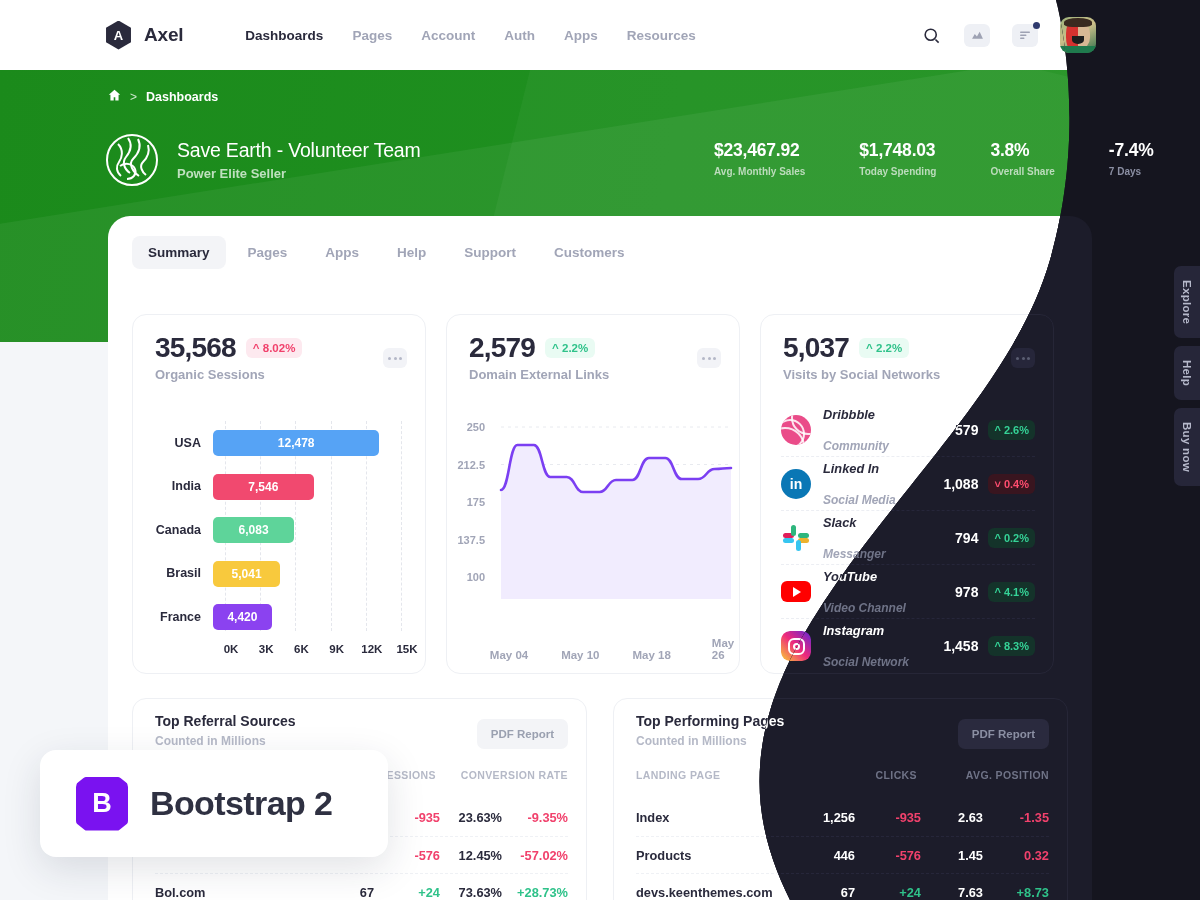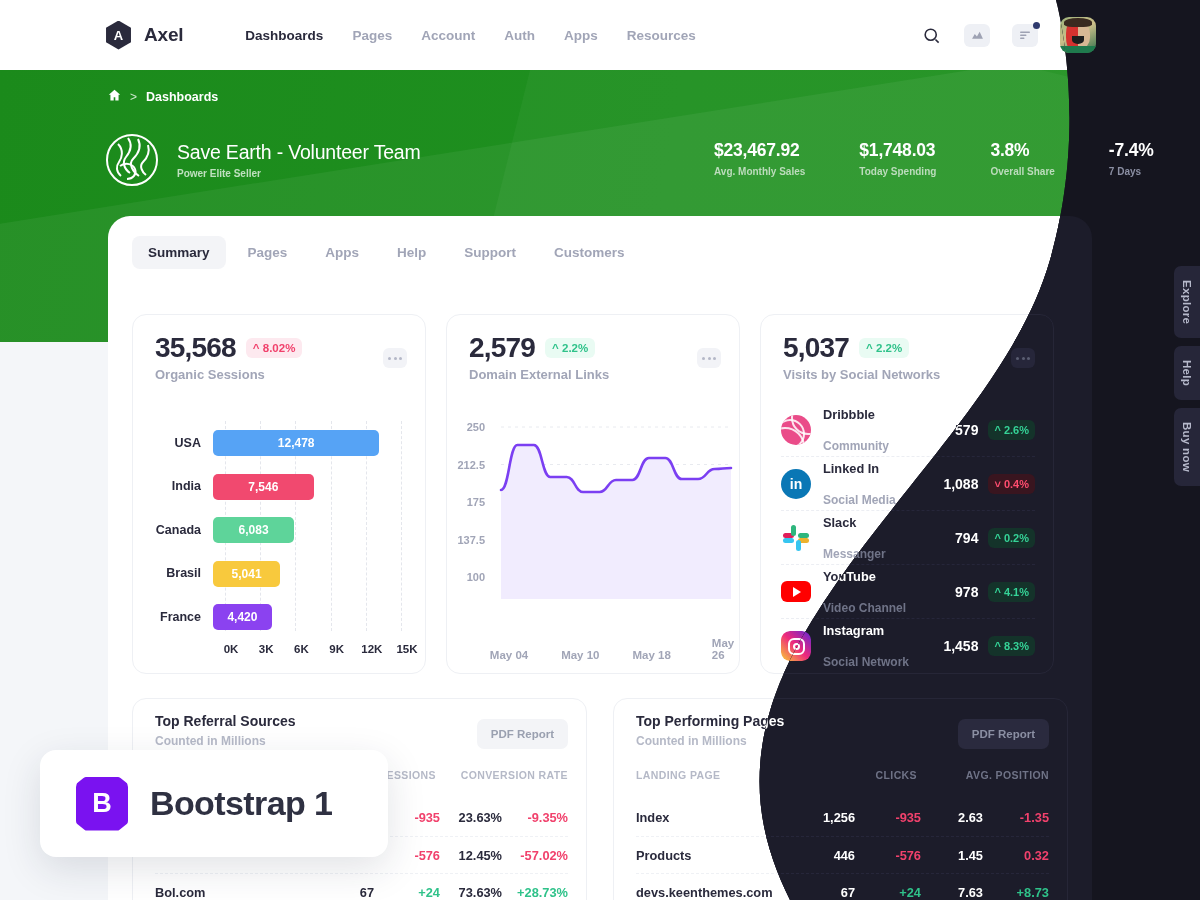--- a/index.html
+++ b/index.html
@@ -65,21 +65,21 @@
     transform: rotate(14deg); transform-origin: left top;
   }
   .crumb { position: absolute; left: 108px; top: 18px; display: flex; align-items: center; gap: 9px; }
   .crumb-sep { color: #cfe8cf; font-size: 12px; }
   .crumb-txt { color: #ffffff; font-size: 12.5px; font-weight: 600; }
 
   .hero-row { position: absolute; left: 104px; top: 62px; right: 90px; display: flex; align-items: center; }
   .globe { width: 56px; height: 56px; flex: none; }
   .hero-id { margin-left: 17px; }
   .hero-title { color: #fff; font-size: 19.5px; font-weight: 400; letter-spacing: -0.2px; }
-  .hero-sub { color: #bfe0bf; font-size: 10px; font-weight: 600; margin-top: 4px; }
+  .hero-sub { color: #bfe0bf; font-size: 13px; font-weight: 600; margin-top: 4px; }
 
   .stats { position: absolute; left: 714px; top: 70px; display: flex; gap: 0; white-space: nowrap; }
   .stat { margin-right: 54px; }
   .stat:last-child { margin-right: 0; }
   .stat-v { color: #fff; font-size: 17.5px; font-weight: 700; letter-spacing: -0.2px; }
   .stat-l { color: #bcdcbc; font-size: 10px; font-weight: 600; margin-top: 5px; }
 
   
   .shell {
     position: absolute; left: 108px; top: 216px; width: 984px; height: 760px;
@@ -125,21 +125,21 @@
   
   .linechart { position: absolute; left: 10px; top: 100px; right: 10px; bottom: 12px; }
   .ylab { position: absolute; font-size: 11px; font-weight: 600; color: #a1a5b7; right: 0; transform: translateY(-50%); }
   .xlab { position: absolute; font-size: 11.5px; font-weight: 600; color: #a1a5b7; transform: translateX(-50%); bottom: 0; margin-top: 24px; }
 
   
   .slist { position: absolute; left: 20px; right: 18px; top: 88px; }
   .srow { display: flex; align-items: center; height: 54px; border-bottom: 1px dashed #eceef3; }
   .srow:last-child { border-bottom: none; }
   .sico { width: 30px; height: 30px; border-radius: 8px; flex: none; display: flex; align-items: center; justify-content: center; overflow: hidden; position: relative; }
-  .sinfo { margin-left: 12px; flex: 1; }
+  .sinfo { margin-left: 12px; flex: 1; font-style: italic; }
   .sname { font-size: 12.8px; font-weight: 700; color: #2a2a3c; }
   .sdesc { font-size: 12px; font-weight: 600; color: #a1a5b7; margin-top: 17px; }
   .sval { font-size: 14px; font-weight: 700; color: #2a2a3c; margin-right: 10px; }
   .sbadge { font-size: 11px; font-weight: 700; padding: 4px 6px; border-radius: 6px; min-width: 46px; text-align: center; }
 
   
   .tables { position: absolute; left: 24px; top: 482px; display: flex; gap: 26px; }
   .tcard { width: 455px; height: 250px; background: #fff; border: 1px solid #eef0f4; border-radius: 14px; position: relative; }
   .t-title { position: absolute; left: 22px; top: 14px; font-size: 14px; font-weight: 700; color: #2a2a3c; }
   .t-sub { position: absolute; left: 22px; top: 35px; font-size: 12px; font-weight: 600; color: #b5b9c7; }
@@ -917,16 +917,16 @@
     </div>
 
   <div class="sidetabs">
     <div class="sidetab">Explore</div>
     <div class="sidetab">Help</div>
     <div class="sidetab">Buy now</div>
   </div>
 
   <div class="bsbadge">
     <div class="bs-logo">B</div>
-    <div class="bs-text">Bootstrap 1</div>
+    <div class="bs-text">Bootstrap 2</div>
   </div>
 
 </div>
 
 </body></html>

